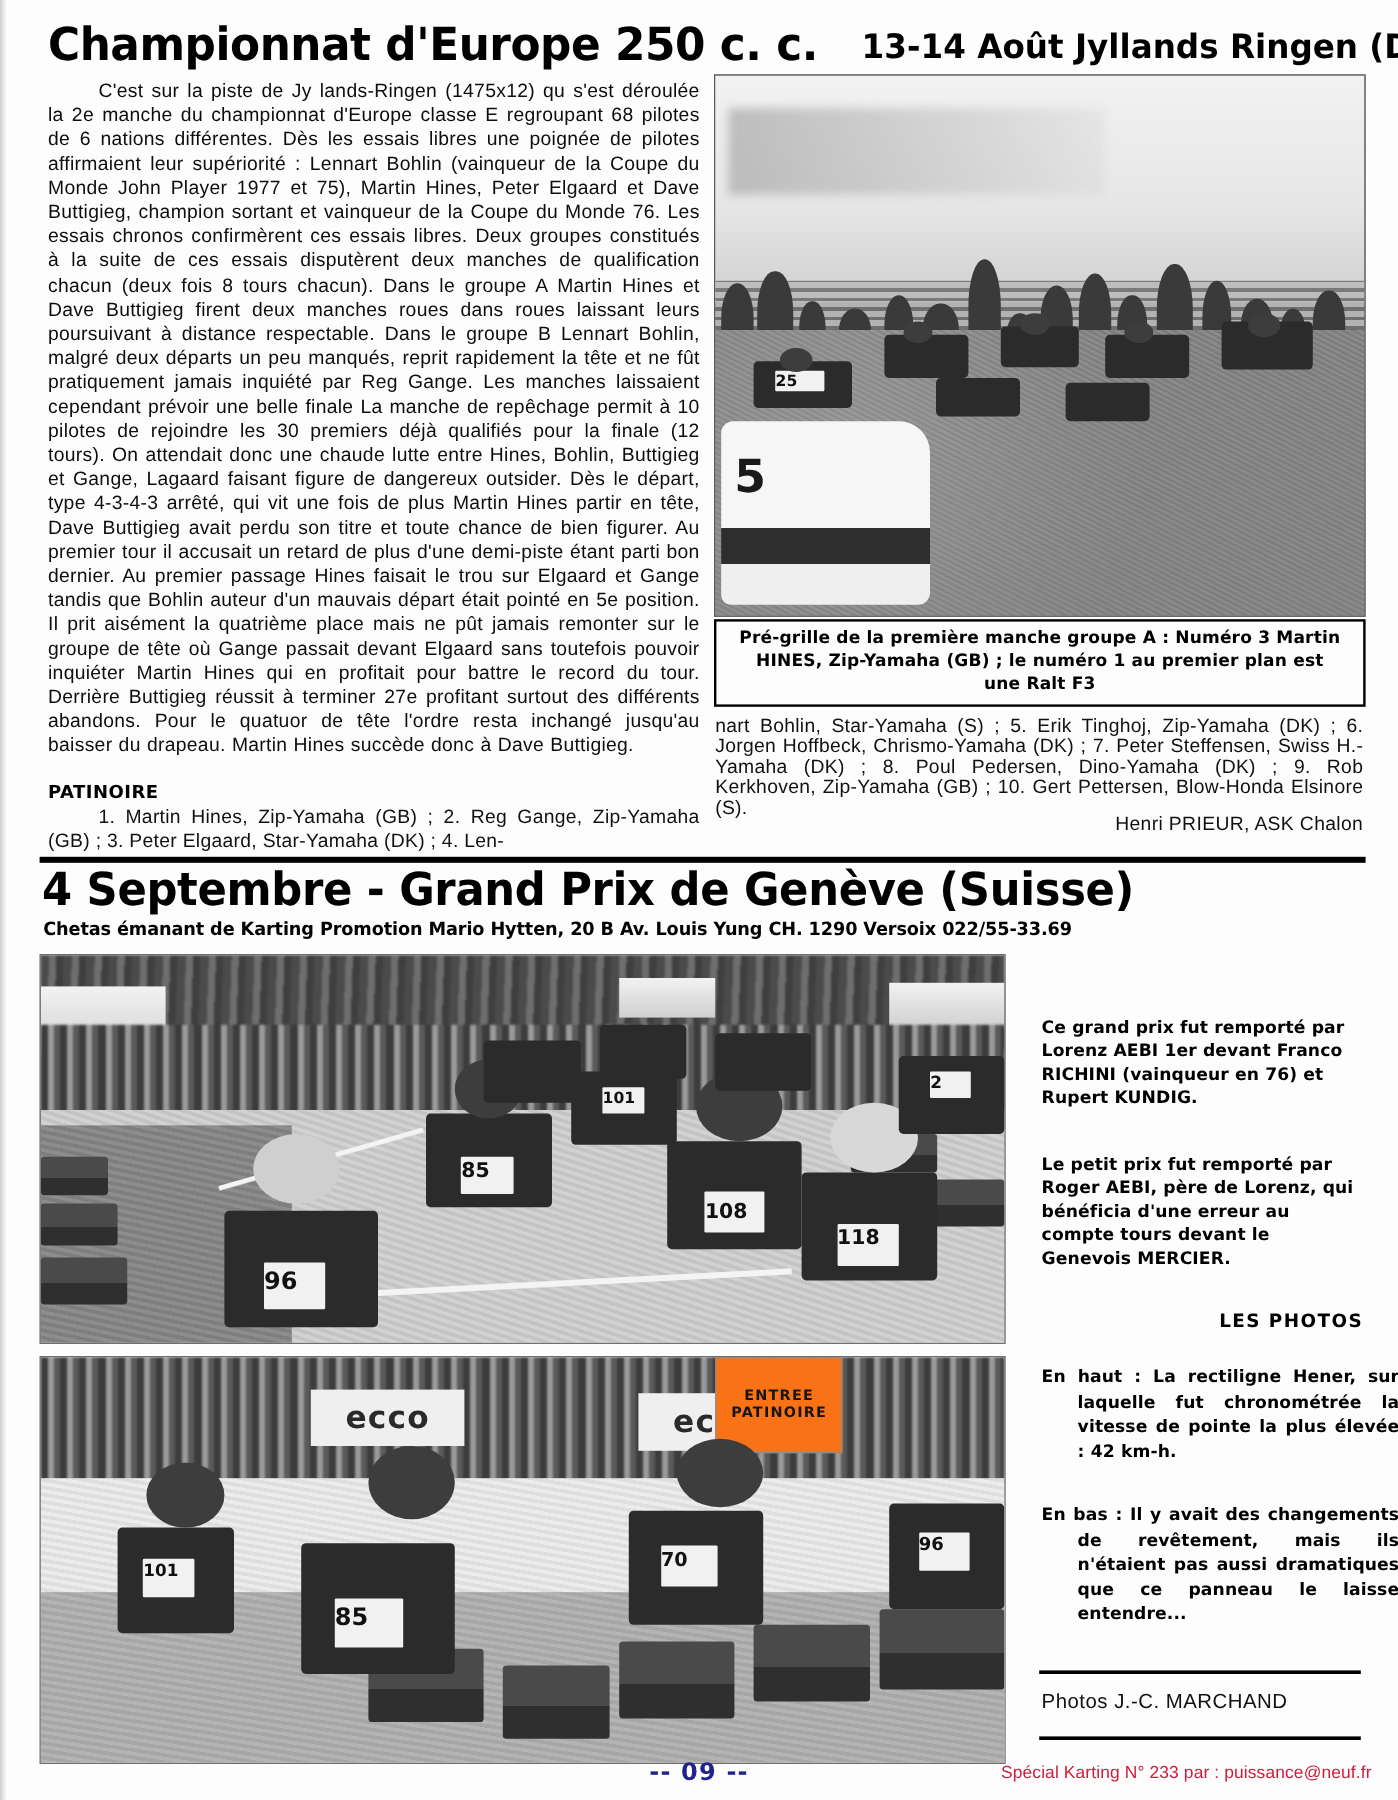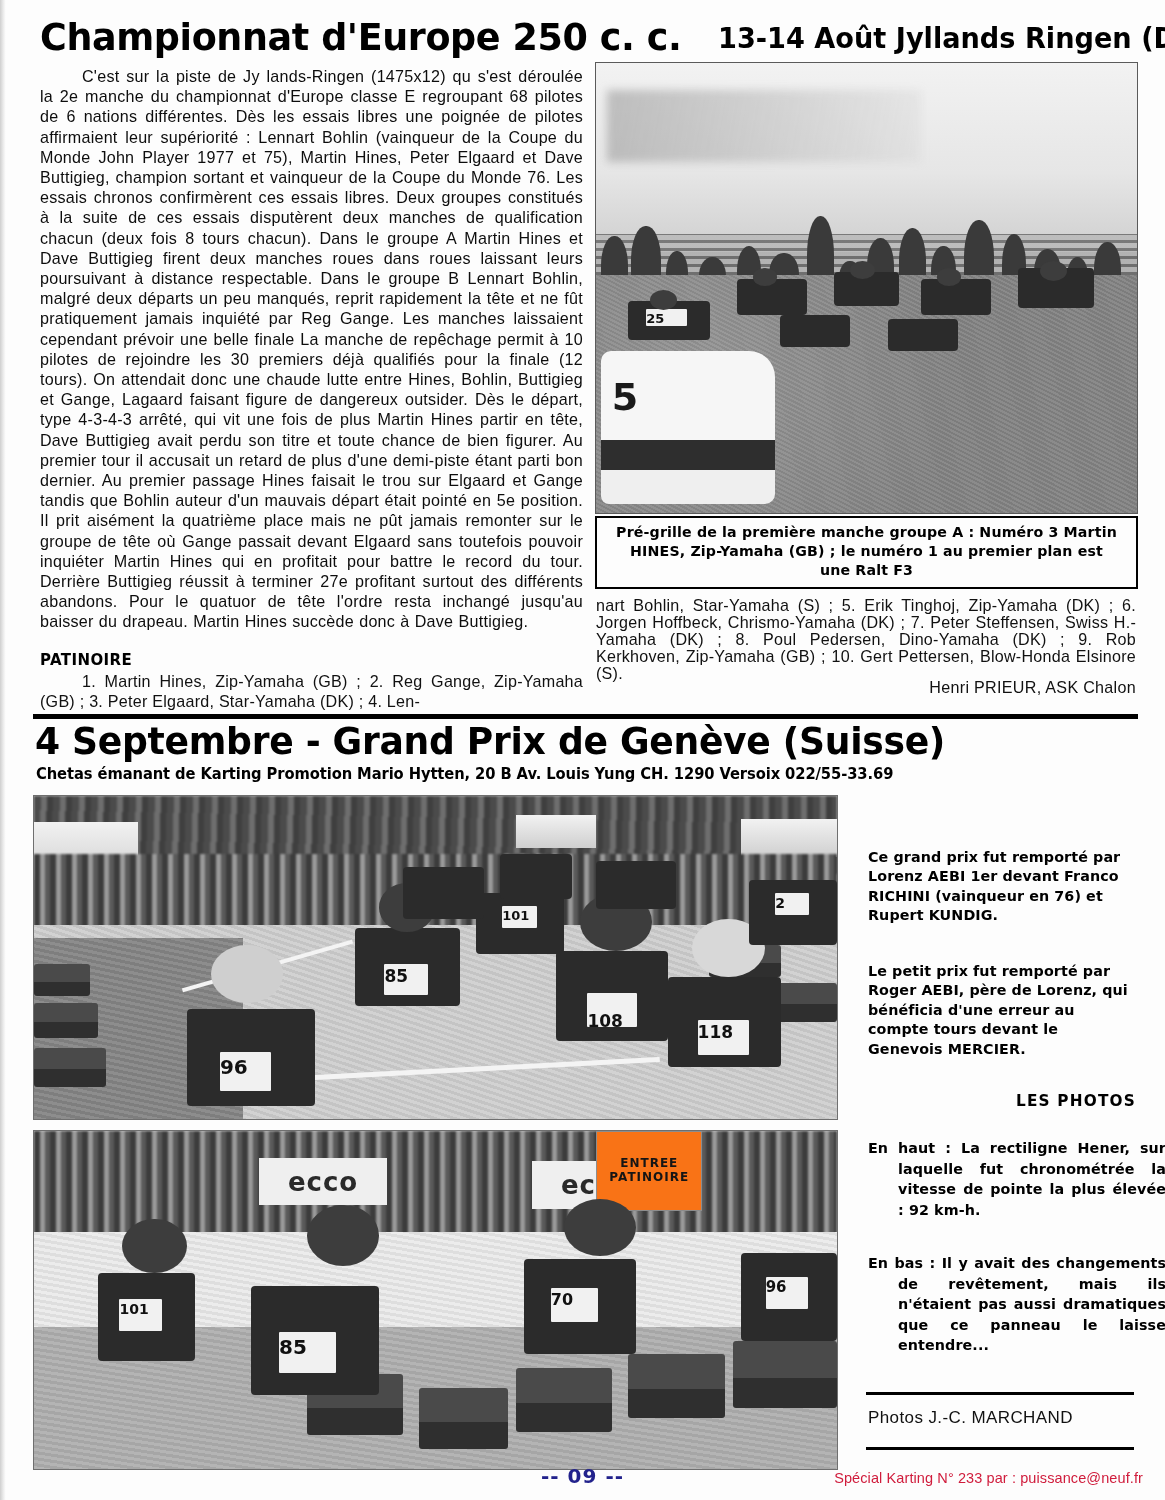--- a/index.html
+++ b/index.html
@@ -530,21 +530,21 @@
     <div class="kart" style="left:40%; top:41%; width:13%; height:24%">
       <div class="num" style="left:28%; top:46%; width:42%; height:40%; font-size:17px; padding-top:4px; box-sizing:border-box">85</div>
     </div>
     <div class="helmet" style="left:43%; top:27%; width:7%; height:15%"></div>
 
     <div class="kart" style="left:55%; top:30%; width:11%; height:19%">
       <div class="num" style="left:30%; top:22%; width:40%; height:36%; font-size:13px; padding-top:3px; box-sizing:border-box">101</div>
     </div>
 
     <div class="kart" style="left:65%; top:48%; width:14%; height:28%">
-      <div class="num" style="left:28%; top:46%; width:44%; height:38%; font-size:17px; padding-top:20px; box-sizing:border-box">108</div>
+      <div class="num" style="left:28%; top:46%; width:44%; height:38%; font-size:17px; padding-top:9px; box-sizing:border-box">108</div>
     </div>
     <div class="helmet" style="left:68%; top:30%; width:9%; height:18%"></div>
 
     <div class="kart" style="left:79%; top:56%; width:14%; height:28%">
       <div class="num" style="left:26%; top:48%; width:46%; height:38%; font-size:17px; padding-top:4px; box-sizing:border-box">118</div>
     </div>
     <div class="helmet" style="left:82%; top:38%; width:9%; height:18%; background:#d8d8d8"></div>
 
     <div class="kart" style="left:89%; top:26%; width:11%; height:20%">
       <div class="num" style="left:30%; top:20%; width:38%; height:34%; font-size:14px; padding-top:3px; box-sizing:border-box">2</div>
@@ -595,21 +595,21 @@
     </div>
   </div>
 
   <div class="side side-b1">Ce grand prix fut remporté par Lorenz AEBI 1er devant Franco RICHINI (vainqueur en 76) et Rupert KUNDIG.</div>
   <div class="side side-b2">Le petit prix fut remporté par Roger AEBI, père de Lorenz, qui bénéficia d'une erreur au compte tours devant le Genevois MERCIER.</div>
 
   <div class="les-photos">LES PHOTOS</div>
 
   <div class="side-cap side-cap-1">
     <span class="lead">En haut :</span>
-    <span>La rectiligne Hener, sur laquelle fut chronométrée la vitesse de pointe la plus élevée : 92 km-h.</span>
+    <span>La rectiligne Hener, sur laquelle fut chronométrée la vitesse de pointe la plus élevée : 42 km-h.</span>
   </div>
 
   <div class="side-cap side-cap-2">
     <span class="lead">En bas :</span>
     <span>Il y avait des changements de revêtement, mais ils n'étaient pas aussi dramatiques que ce panneau le laisse entendre...</span>
   </div>
 
   <div class="credit-rule-top"></div>
   <div class="photo-credit">Photos J.-C. MARCHAND</div>
   <div class="credit-rule-bot"></div>

